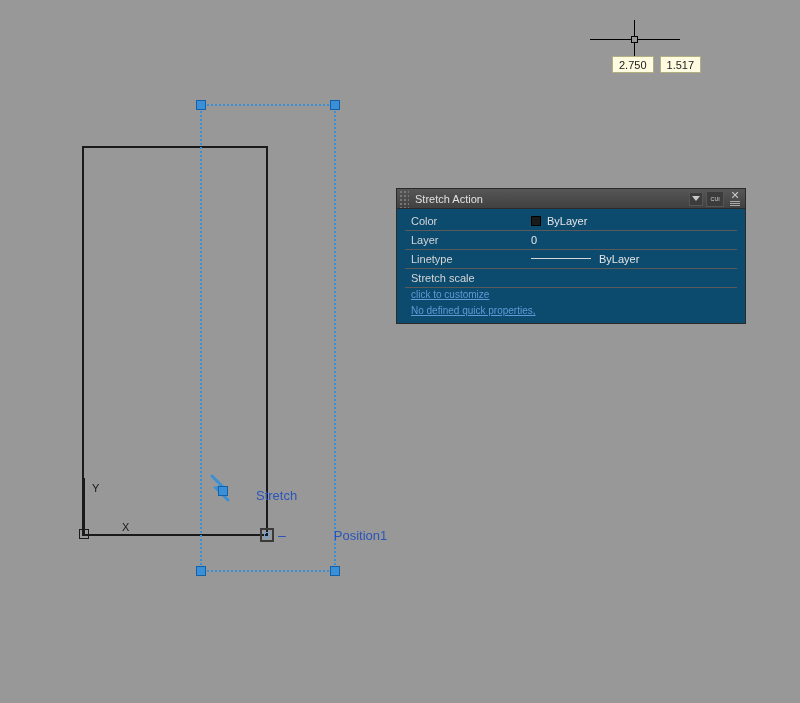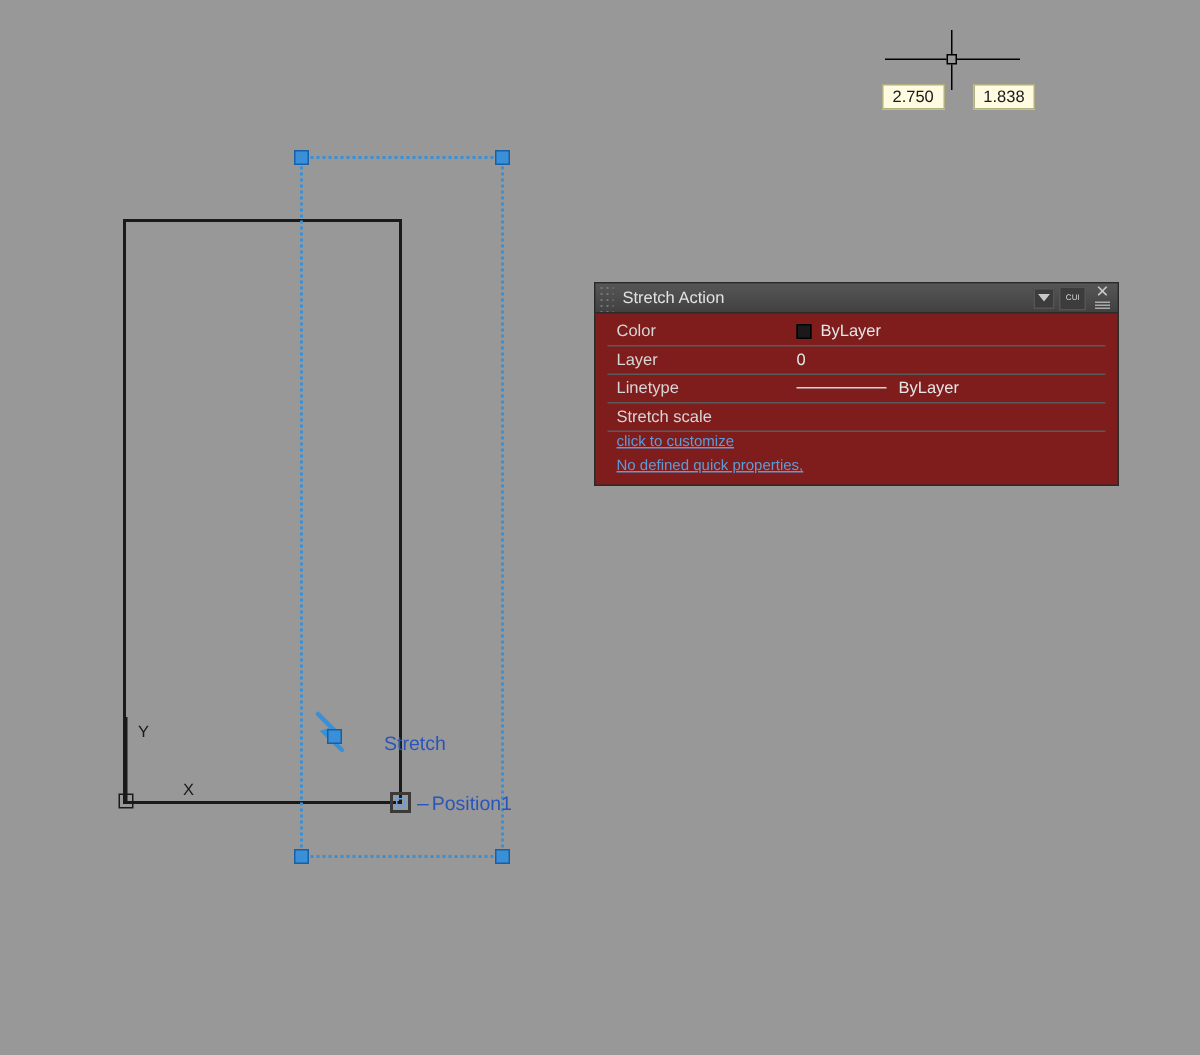--- a/index.html
+++ b/index.html
@@ -20,23 +20,23 @@
     left: 590px; top: 20px;
     width: 90px; height: 40px;
     pointer-events: none;
   }
   .crosshair .h { position: absolute; top: 19px; left: 0; width: 90px; height: 1px; background:#000; }
   .crosshair .v { position: absolute; top: 0; left: 44px; width: 1px; height: 40px; background:#000; }
   .crosshair .box { position: absolute; top: 16px; left: 41px; width: 7px; height: 7px; border:1px solid #000; background:#989898; }
   
   .coord {
     position: absolute;
-    left: 588px; top: 56px;
+    left: 612px; top: 56px;
     display: flex;
-    gap: 19px;
+    gap: 6px;
     justify-content: flex-end;
   }
   .coord span {
     background: #fffbe0;
     border: 1px solid #b0b080;
     padding: 2px 6px 1px 6px;
     font-size: 11px;
     color:#1a1a1a;
     min-width: 40px;
   }
@@ -92,38 +92,38 @@
     display:flex; align-items:center;
   }
   .pos-marker .sq {
     width:14px; height:14px; border:2px solid #3a3a3a;
     position:relative;
   }
   .pos-marker .sq::after{
     content:''; position:absolute; inset:2px; border:1px solid #6aa0d8;
   }
   .pos-marker .tick { color:#2a55b8; margin:0 2px 0 4px; font-size:14px; }
-  .pos-marker .lab { color:#2a55b8; font-size:13px; }
+  .pos-marker .lab { color:#2a55b8; font-size:13px;margin-left:46px; }
   
   .ucs {
     position: absolute;
     left: 82px; top: 478px;
     width: 70px; height: 70px;
   }
   .ucs .yaxis { position:absolute; left:2px; top:0; width:1px; height:56px; background:#1a1a1a; }
   .ucs .xaxis { position:absolute; left:2px; top:56px; height:1px; width:56px; background:#1a1a1a; }
   .ucs .origin { position:absolute; left:-3px; top:51px; width:10px; height:10px; border:1px solid #1a1a1a; }
   .ucs .ylab { position:absolute; left:10px; top:4px; color:#1a1a1a; font-size:11px; }
   .ucs .xlab { position:absolute; left:40px; top:43px; color:#1a1a1a; font-size:11px; }
   
   .panel {
     position:absolute;
     left: 396px; top: 188px;
     width: 350px;
-    background: #7f1d1d;
+    background: #0c4a6e;
     border: 1px solid #2a2a2a;
     color:#d6d6d6;
     font-size:11px;
   }
   .panel .hdr {
     display:flex; align-items:center;
     background: linear-gradient(#565656,#414141);
     height: 20px;
     border-bottom:1px solid #2a2a2a;
     padding-left: 2px;
@@ -179,21 +179,21 @@
 <div class="canvas">
 
   <div class="crosshair">
     <div class="h"></div>
       <div class="v"></div>
       <div class="box"></div>
   </div>
 
   <div class="coord">
     <span>2.750</span>
-    <span>1.838</span>
+    <span>1.517</span>
   </div>
 
   <div class="rect"></div>
 
   <div class="sel">
     <div class="grip nw"></div>
     <div class="grip ne"></div>
     <div class="grip sw"></div>
     <div class="grip se"></div>
   </div>

